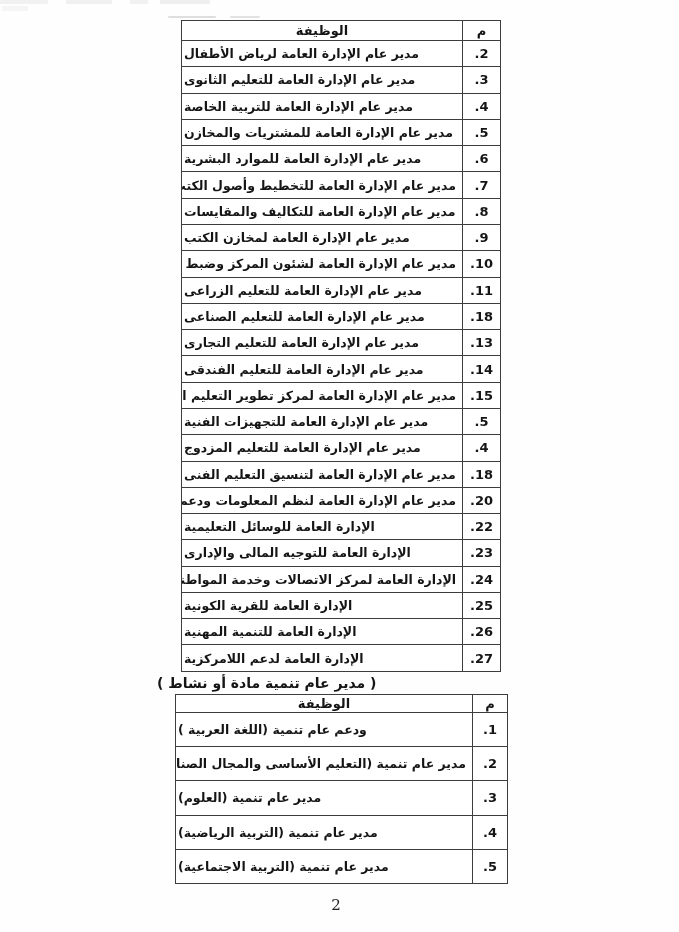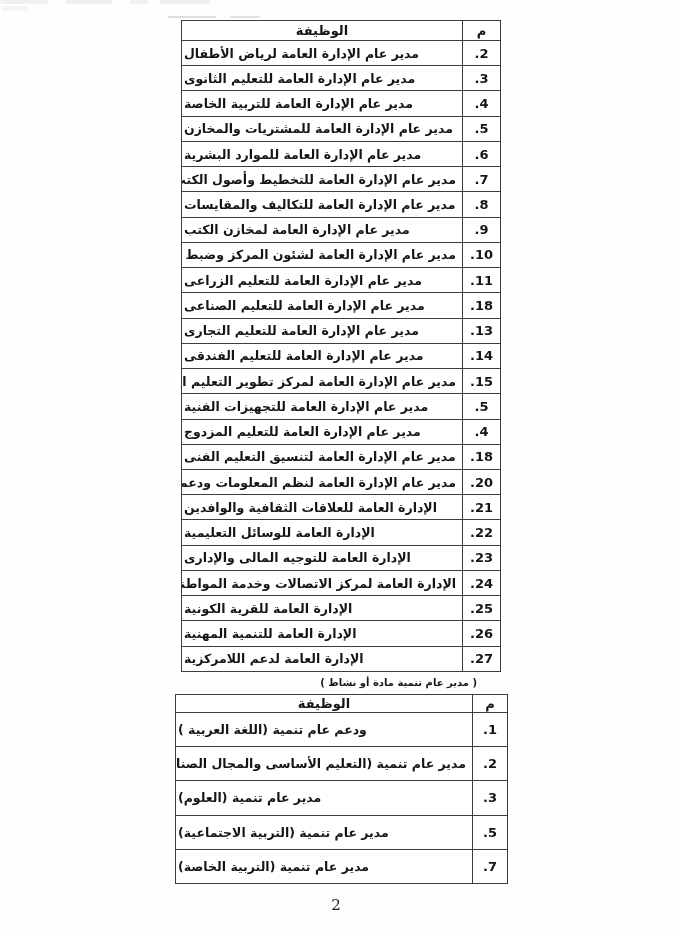--- a/index.html
+++ b/index.html
@@ -49,23 +49,23 @@
   }
 
   #table1 { left: 181px; top: 20px;  width: 319px; height: 652px; }
   #table1 thead tr { height: 20px; }
   #table2 { left: 175px; top: 694px; width: 332px; height: 190px; }
   #table2 thead tr { height: 18px; }
 
   .caption {
     position: absolute;
     left: 157px; top: 673px; width: 320px; height: 20px;
-    text-align: right;
-    direction: rtl;
-    font-size: 10px;
+    text-align: left;
+    direction: rtl;
+    font-size: 14px;
     font-weight: bold;
     line-height: 20px;
   }
   .pagenum {
     position: absolute;
     left: 0; top: 896px; width: 672px;
     text-align: center;
     font-family: "DejaVu Serif", serif;
     font-size: 15px;
     color: #222;
@@ -162,24 +162,20 @@
         </tr>
         <tr>
           <td class="pos">مدير عام الإدارة العامة لتنسيق التعليم الفنى</td>
           <td class="num">18.</td>
         </tr>
         <tr>
           <td class="pos">مدير عام الإدارة العامة لنظم المعلومات ودعم اتخاذ القرار</td>
           <td class="num">20.</td>
         </tr>
         <tr>
-          <td class="pos">الإدارة العامة للعلاقات الثقافية والوافدين</td>
-          <td class="num">21.</td>
-        </tr>
-        <tr>
           <td class="pos">الإدارة العامة للوسائل التعليمية</td>
           <td class="num">22.</td>
         </tr>
         <tr>
           <td class="pos">الإدارة العامة للتوجيه المالى والإدارى</td>
           <td class="num">23.</td>
         </tr>
         <tr>
           <td class="pos">الإدارة العامة لمركز الاتصالات وخدمة المواطنين</td>
           <td class="num">24.</td>
@@ -219,25 +215,25 @@
         </tr>
         <tr>
           <td class="pos">مدير عام تنمية (التعليم الأساسى والمجال الصناعي)</td>
           <td class="num">2.</td>
         </tr>
         <tr>
           <td class="pos">مدير عام تنمية (العلوم)</td>
           <td class="num">3.</td>
         </tr>
         <tr>
+          <td class="pos">مدير عام تنمية (التربية الرياضية)</td>
+          <td class="num">4.</td>
+        </tr>
+        <tr>
           <td class="pos">مدير عام تنمية (التربية الاجتماعية)</td>
           <td class="num">5.</td>
         </tr>
-        <tr>
-          <td class="pos">مدير عام تنمية (التربية الخاصة)</td>
-          <td class="num">7.</td>
-        </tr>
       </tbody>
   </table>
 
   <div class="pagenum">2</div>
 
 </div>
 
 </body></html>

